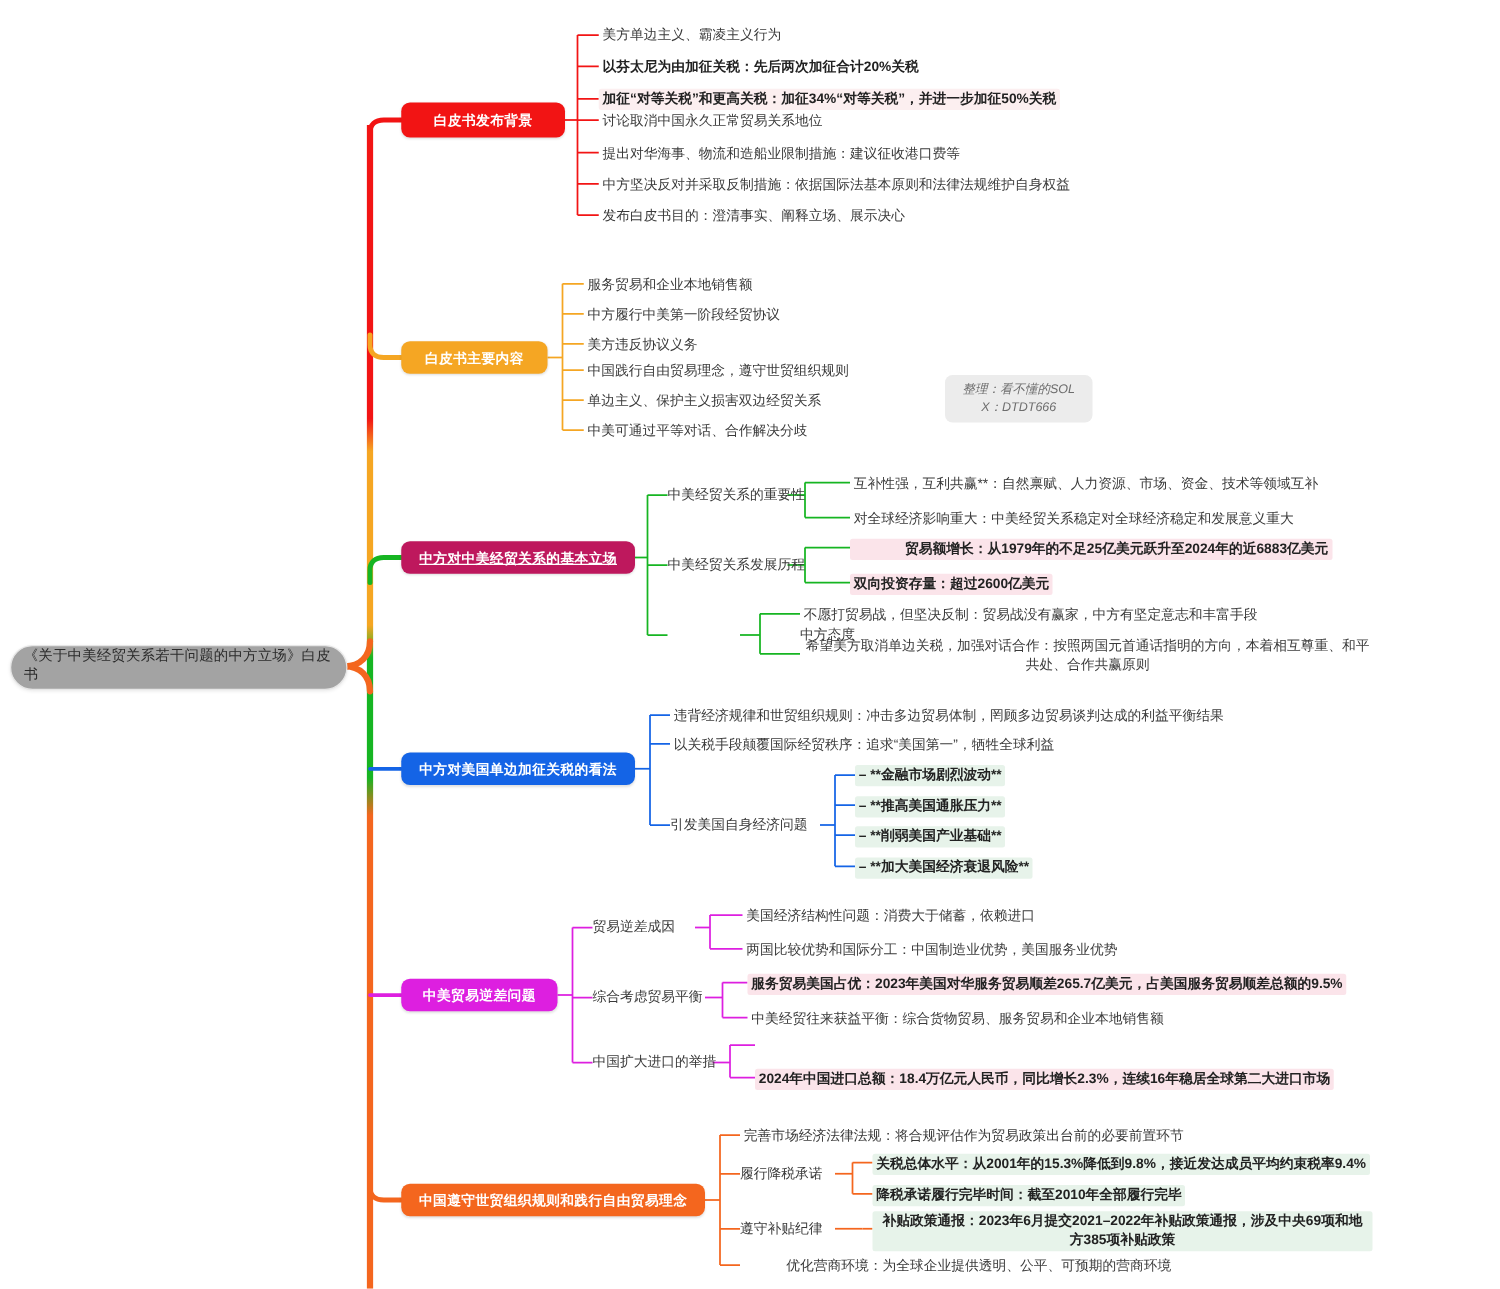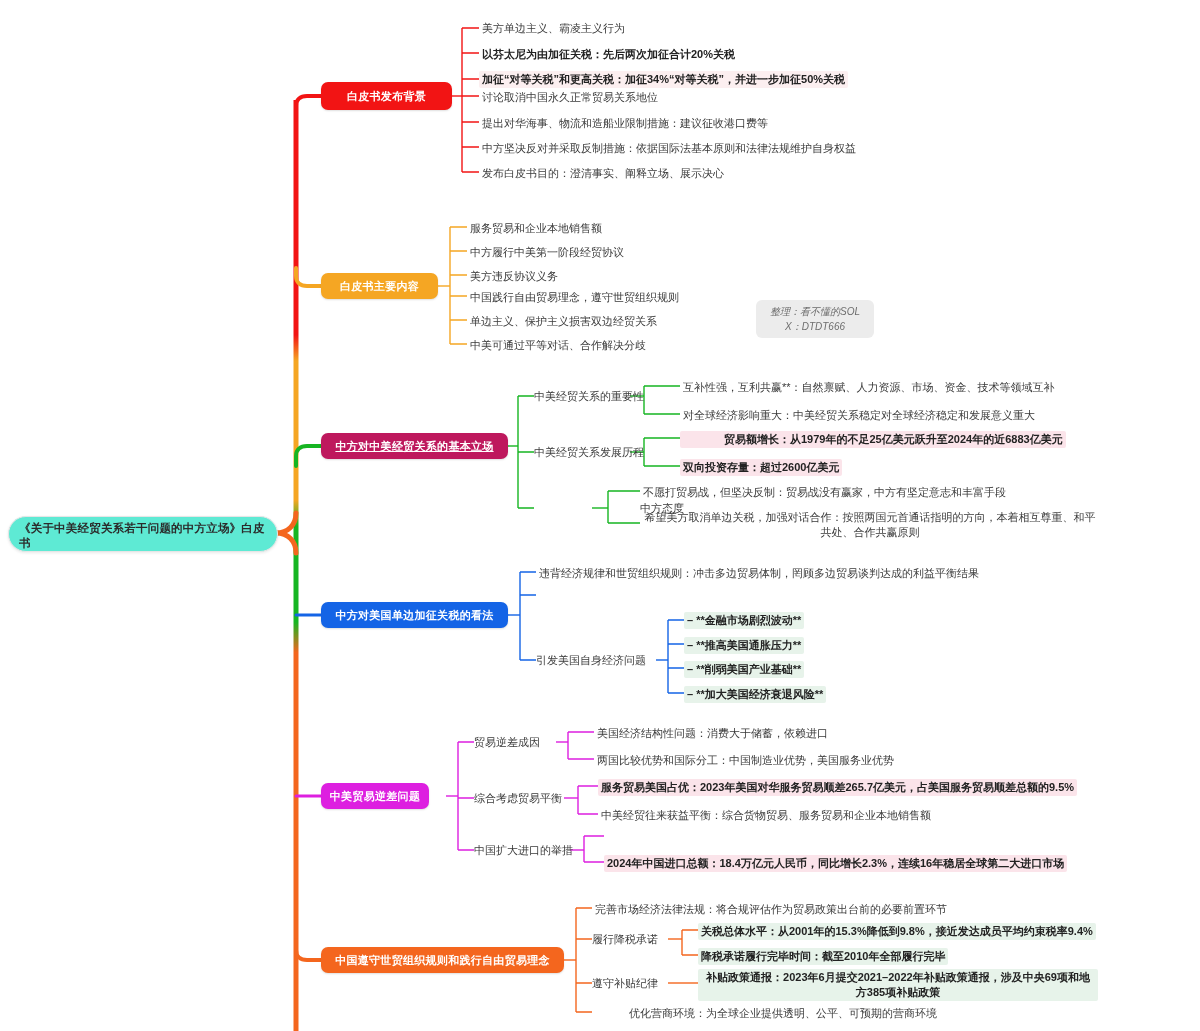--- a/index.html
+++ b/index.html
@@ -9,26 +9,26 @@
     font-family:"Liberation Sans","DejaVu Sans",sans-serif;
     overflow:hidden;
     position:relative;
   }
   #canvas{position:absolute;left:0;top:0;width:1200px;height:1031px;}
   svg.links{position:absolute;left:0;top:0;width:1200px;height:1031px;pointer-events:none;}
 
   
   .root-node{
     position:absolute;
-    display:flex;align-items:flex-end;justify-content:center;
-    background:#5eead4;
+    display:flex;align-items:flex-start;justify-content:center;
+    background:#a3a3a3;
     border:1px solid #e6e6e6;
     border-radius:18px;
     box-shadow:0 1px 3px rgba(0,0,0,.09);
-    font-size:11.5px;font-weight:bold;color:#2b2b2b;
+    font-size:11.5px;font-weight:normal;color:#2b2b2b;
     letter-spacing:.2px;
     padding:0 10px;
     box-sizing:border-box;
   }
 
   
   .branch{
     position:absolute;
     display:flex;align-items:center;justify-content:center;
     border-radius:7px;
@@ -217,27 +217,28 @@
   <div class="leaf" style="left:680px;top:407px;">对全球经济影响重大：中美经贸关系稳定对全球经济稳定和发展意义重大</div>
   <div class="leaf b hl-pink2" style="left:680px;top:431px;padding-left:44px;">贸易额增长：从1979年的不足25亿美元跃升至2024年的近6883亿美元</div>
   <div class="leaf b hl-pink2" style="left:680px;top:459px;">双向投资存量：超过2600亿美元</div>
   <div class="leaf" style="left:640px;top:484px;">不愿打贸易战，但坚决反制：贸易战没有赢家，中方有坚定意志和丰富手段</div>
   <div class="leaf wrap" style="left:640px;top:509px;width:460px;">希望美方取消单边关税，加强对话合作：按照两国元首通话指明的方向，本着相互尊重、和平共处、合作共赢原则</div>
 
   <div class="branch" style="left:321px;top:602px;width:187px;height:26px;background:#1464e6;">
     <span>中方对美国单边加征关税的看法</span>
   </div>
   <div class="leaf" style="left:536px;top:565px;">违背经济规律和世贸组织规则：冲击多边贸易体制，罔顾多边贸易谈判达成的利益平衡结果</div>
+  <div class="leaf" style="left:536px;top:588px;">以关税手段颠覆国际经贸秩序：追求“美国第一”，牺牲全球利益</div>
   <div class="l2" style="left:536px;top:653px;">引发美国自身经济问题</div>
   <div class="leaf b hl-green" style="left:684px;top:612px;">– **金融市场剧烈波动**</div>
   <div class="leaf b hl-green" style="left:684px;top:637px;">– **推高美国通胀压力**</div>
   <div class="leaf b hl-green" style="left:684px;top:661px;">– **削弱美国产业基础**</div>
   <div class="leaf b hl-green" style="left:684px;top:686px;">– **加大美国经济衰退风险**</div>
 
-  <div class="branch" style="left:321px;top:783px;width:108px;height:26px;background:#dd1fe0;">
+  <div class="branch" style="left:321px;top:783px;width:125px;height:26px;background:#dd1fe0;">
     <span>中美贸易逆差问题</span>
   </div>
   <div class="l2" style="left:474px;top:735px;">贸易逆差成因</div>
   <div class="l2" style="left:474px;top:791px;">综合考虑贸易平衡</div>
   <div class="l2" style="left:474px;top:843px;">中国扩大进口的举措</div>
 
   <div class="leaf" style="left:594px;top:725px;">美国经济结构性问题：消费大于储蓄，依赖进口</div>
   <div class="leaf" style="left:594px;top:752px;">两国比较优势和国际分工：中国制造业优势，美国服务业优势</div>
   <div class="leaf b hl-pink2" style="left:598px;top:779px;">服务贸易美国占优：2023年美国对华服务贸易顺差265.7亿美元，占美国服务贸易顺差总额的9.5%</div>
   <div class="leaf" style="left:598px;top:807px;">中美经贸往来获益平衡：综合货物贸易、服务贸易和企业本地销售额</div>

